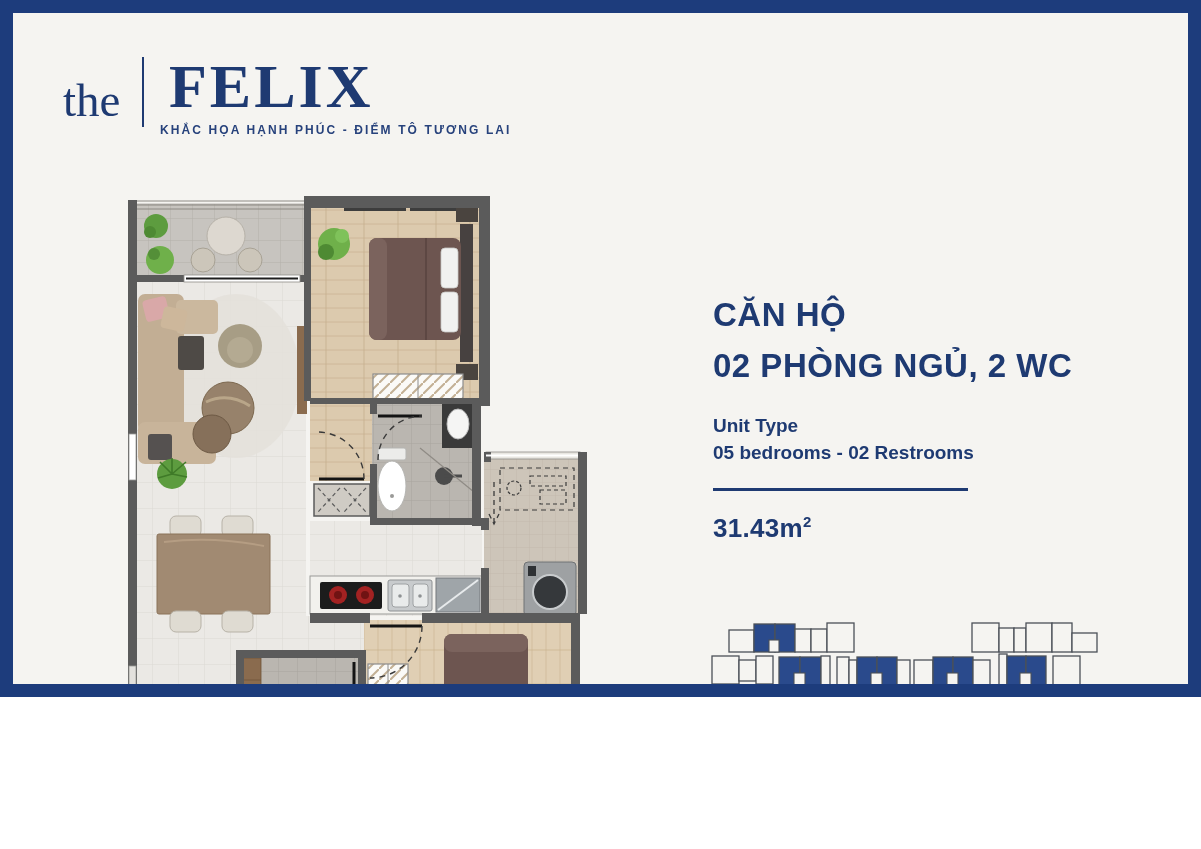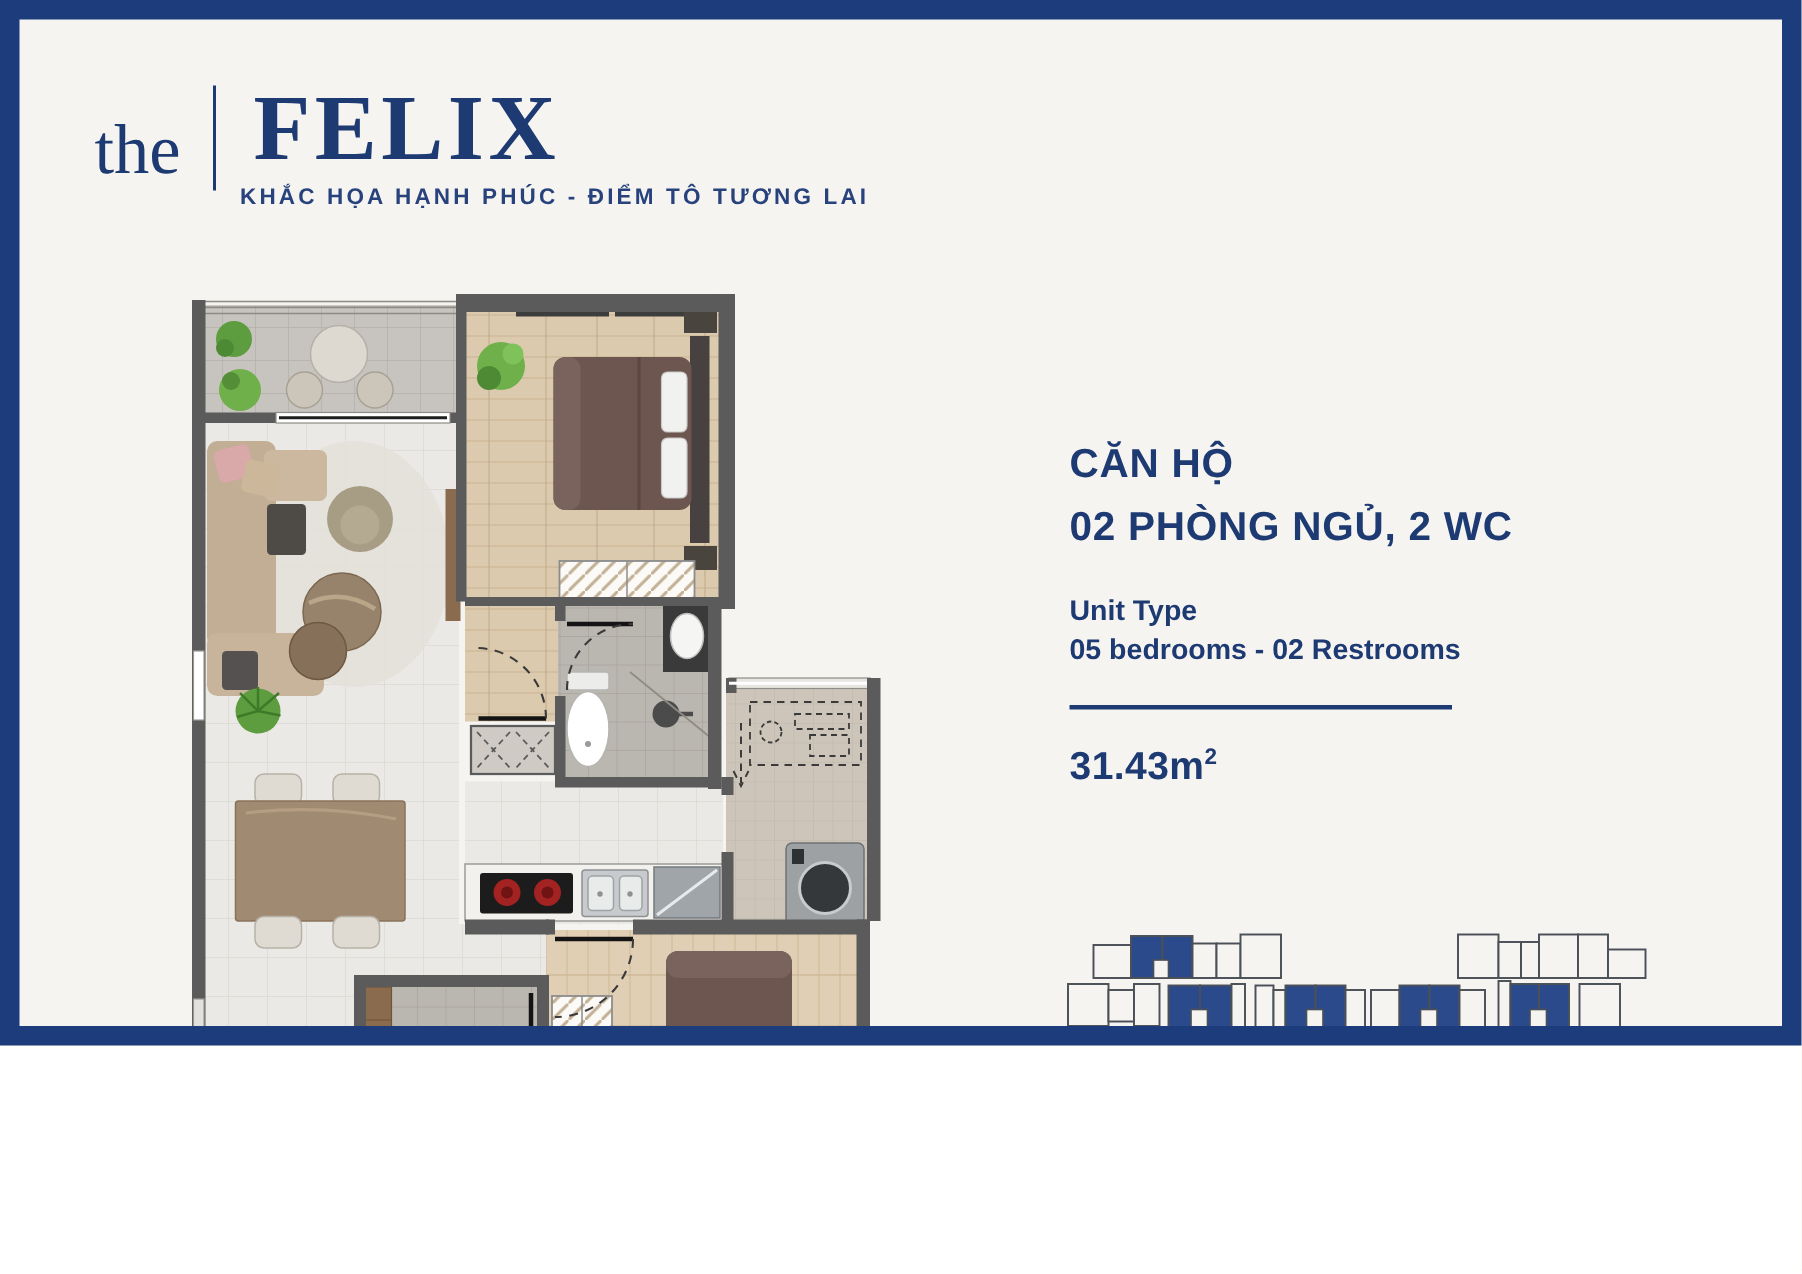--- a/index.html
+++ b/index.html
@@ -31,26 +31,26 @@
     background:var(--navy);
   }
   .logo-name{
     position:absolute;left:108px;top:4px;
     font-family:"Liberation Serif", serif;
     font-size:62px;font-weight:600;letter-spacing:3px;
     color:var(--navy);line-height:1;
   }
   .logo-tagline{
     position:absolute;left:99px;top:72px;
-    font-size:15px;font-weight:700;letter-spacing:2.1px;
+    font-size:12px;font-weight:700;letter-spacing:2.1px;
     color:#27427c;white-space:nowrap;text-align:center;
   }
   
   .info{position:absolute;left:700px;top:276px;width:470px;color:var(--navy);}
-  .info-title{font-size:27px;font-weight:800;letter-spacing:.5px;line-height:1.55;}
+  .info-title{font-size:33px;font-weight:800;letter-spacing:.5px;line-height:1.55;}
   .info-sub{margin-top:22px;font-size:19px;font-weight:600;line-height:1.4;}
   .info-divider{margin-top:22px;width:255px;height:3px;background:var(--navy);}
   .info-area{margin-top:22px;font-size:20px;font-weight:500;display:flex;align-items:baseline;gap:14px;}
   .info-area .value{font-size:26px;font-weight:800;letter-spacing:.3px;}
   .info-area sup{font-size:15px;font-weight:800;}
   
   .floorplan{position:absolute;left:113px;top:183px;}
   .keyplan{position:absolute;left:693px;top:598px;}
   svg{display:block;}
 </style>

